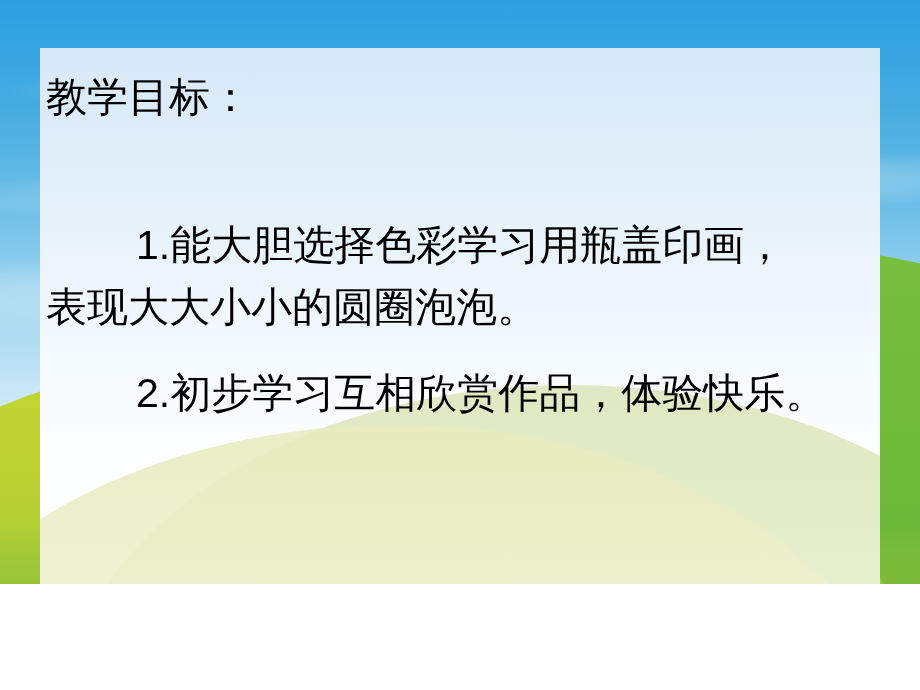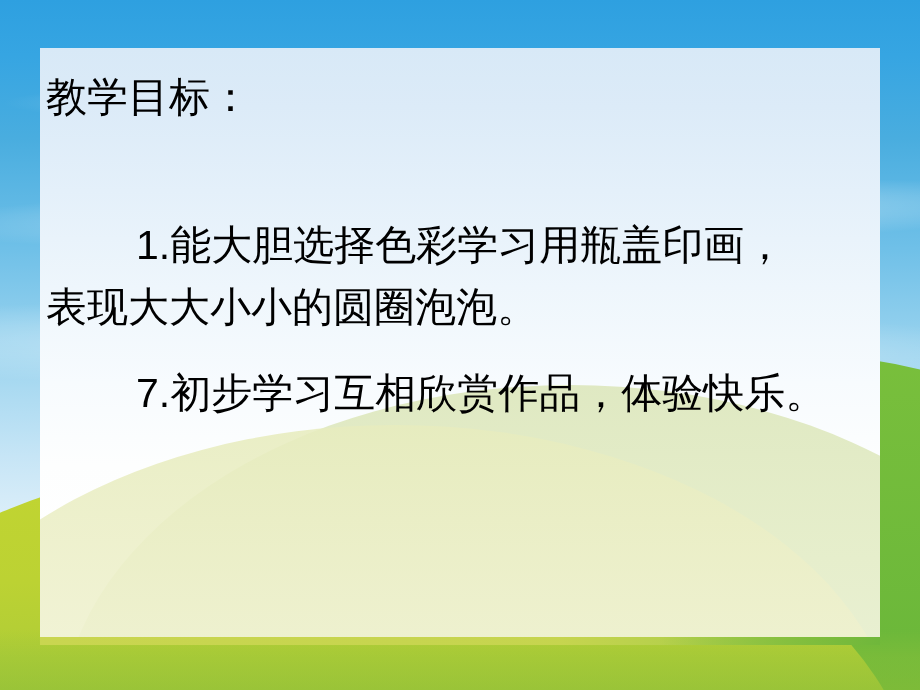--- a/index.html
+++ b/index.html
@@ -8,21 +8,21 @@
     background: #ffffff;
   }
   body {
     font-family: "Liberation Sans", "DejaVu Sans", sans-serif;
   }
 
   
   .slide {
     position: relative;
     width: 920px;
-    height: 690px;
+    height: 584px;
     overflow: hidden;
     background: #f97316;
   }
 
   
   .bg-sky {
     position: absolute;
     inset: 0;
     background: linear-gradient(to bottom,
       #2ea0e0 0%,
@@ -203,18 +203,18 @@
 
     <div class="card-hill-back"></div>
     <div class="card-hill-front"></div>
     <div class="card-strip-bottom"></div>
     <div class="card-strip-bottom-right"></div>
 
     <div class="text-layer">
       <div class="line line-title">教学目标：</div>
       <div class="line line-1">1.能大胆选择色彩学习用瓶盖印画，</div>
       <div class="line line-2">表现大大小小的圆圈泡泡。</div>
-      <div class="line line-3">7.初步学习互相欣赏作品，体验快乐。</div>
+      <div class="line line-3">2.初步学习互相欣赏作品，体验快乐。</div>
     </div>
 
   </div>
 
 </div>
 
 </body></html>

